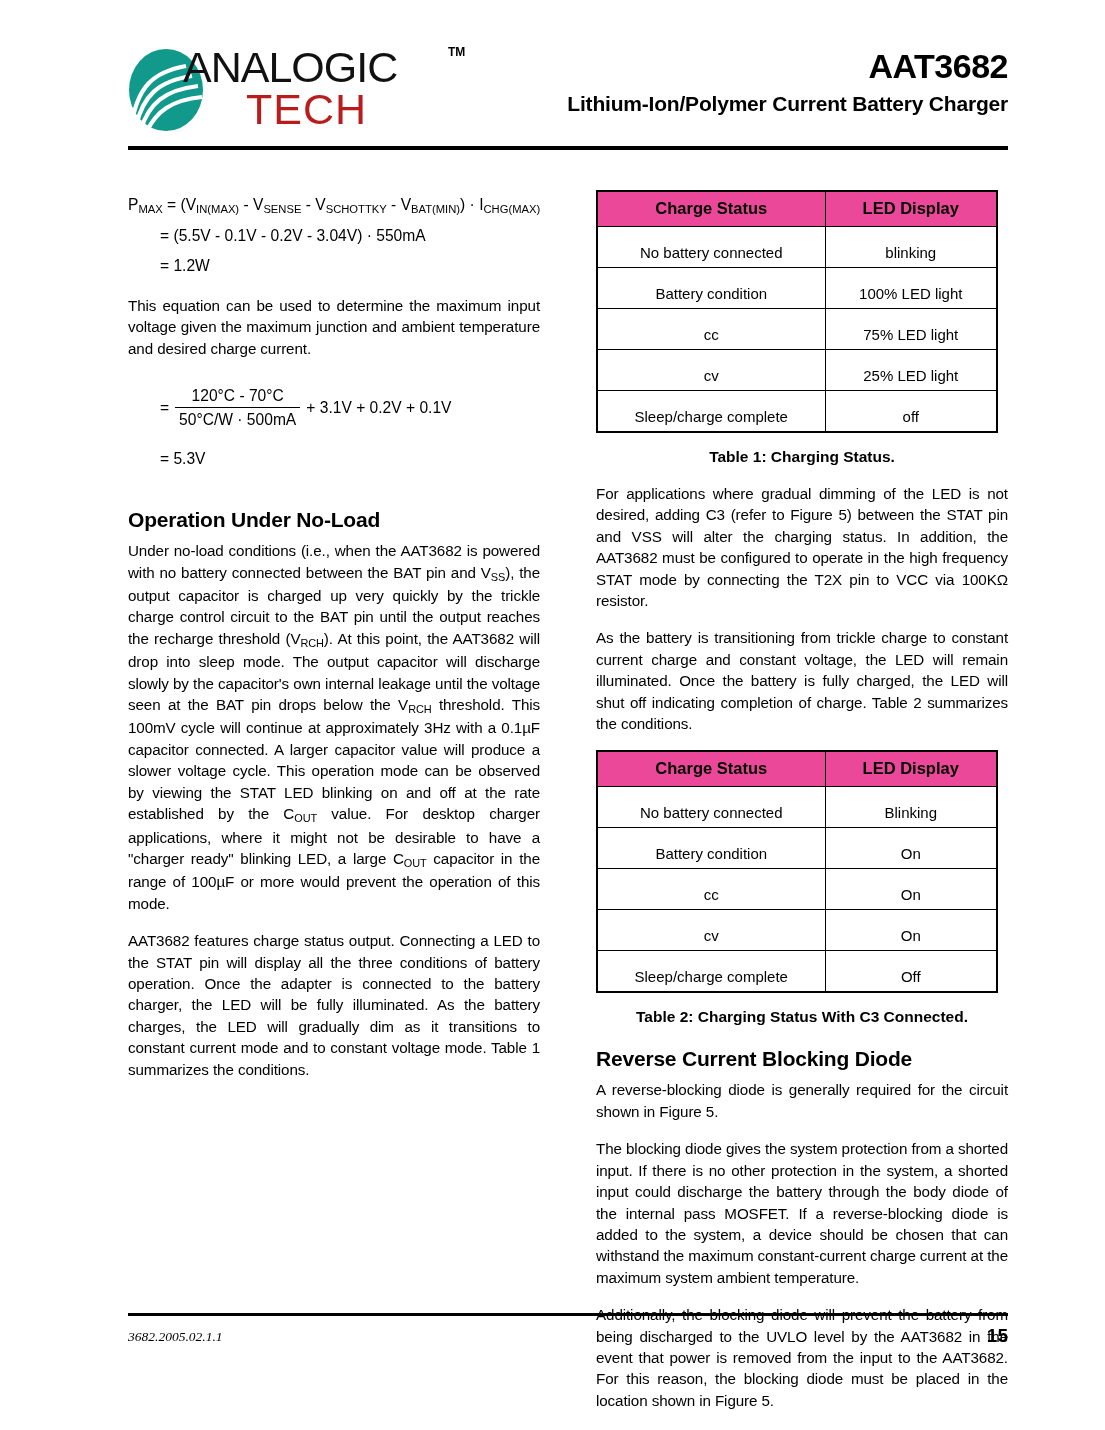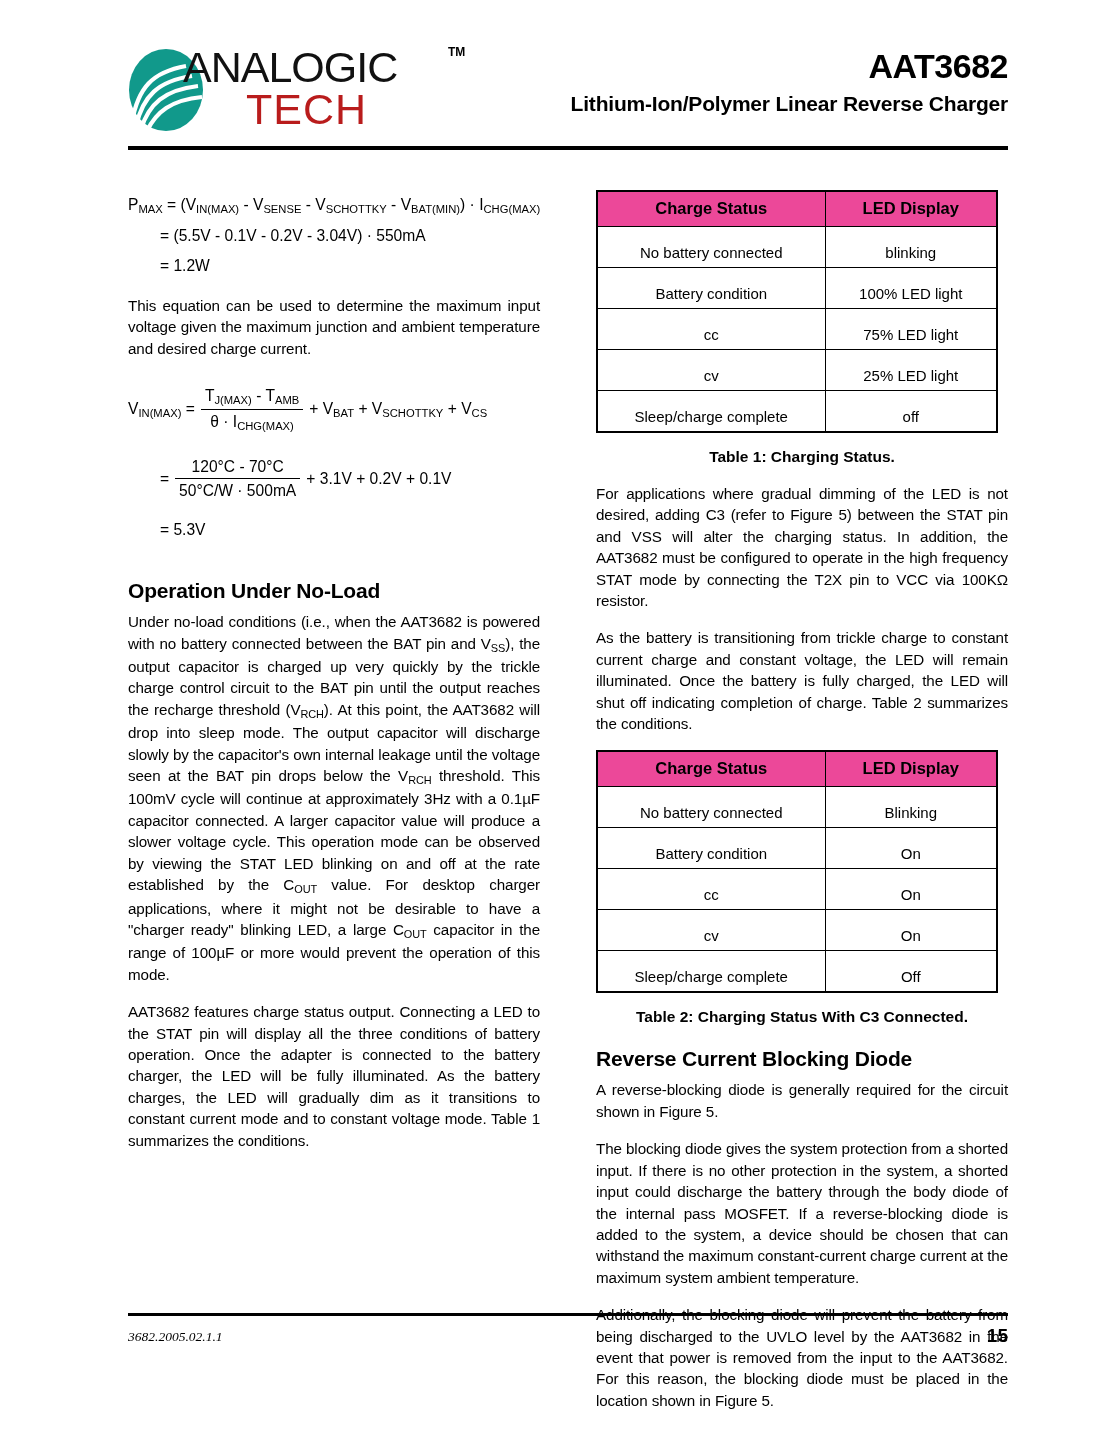--- a/index.html
+++ b/index.html
@@ -258,46 +258,38 @@
       </svg>
       <div class="logo-words">
         <div class="logo-analogic">ANALOGIC</div>
         <div class="logo-tm">TM</div>
         <div class="logo-tech">TECH</div>
       </div>
     </div>
 
     <div class="title-block">
       <div class="part-number">AAT3682</div>
-      <div class="part-subtitle">Lithium-Ion/Polymer Linear Reverse Charger</div>
+      <div class="part-subtitle">Lithium-Ion/Polymer Current Battery Charger</div>
     </div>
   </div>
   <div class="header-rule"></div>
 
   <div class="col col-left">
 
     <div class="eqn-block">
       <div class="eqn-line">
         P<sub>MAX</sub> = (V<sub>IN(MAX)</sub> - V<sub>SENSE</sub> - V<sub>SCHOTTKY</sub> - V<sub>BAT(MIN)</sub>) · I<sub>CHG(MAX)</sub>
       </div>
       <div class="eqn-line indent">= (5.5V - 0.1V - 0.2V - 3.04V) · 550mA</div>
       <div class="eqn-line indent">= 1.2W</div>
     </div>
 
     <p class="body">This equation can be used to determine the maximum input voltage given the maximum junction and ambient temperature and desired charge current.</p>
 
     <div class="eqn-block" style="margin-top:26px;">
-      <div class="eqn-frac-row">
-        <span class="eq-lead">V<sub>IN(MAX)</sub>&nbsp;=</span>
-        <span class="frac">
-          <span class="num">T<sub>J(MAX)</sub> - T<sub>AMB</sub></span>
-          <span class="den">θ · I<sub>CHG(MAX)</sub></span>
-        </span>
-        <span>+ V<sub>BAT</sub> + V<sub>SCHOTTKY</sub> + V<sub>CS</sub></span>
-      </div>
       <div class="eqn-frac-row indent" style="margin-top:22px;">
         <span class="eq-lead">=</span>
         <span class="frac">
           <span class="num">120°C - 70°C</span>
           <span class="den">50°C/W · 500mA</span>
         </span>
         <span> + 3.1V + 0.2V + 0.1V</span>
       </div>
       <div class="eqn-line indent" style="margin-top:14px;">= 5.3V</div>
     </div>

